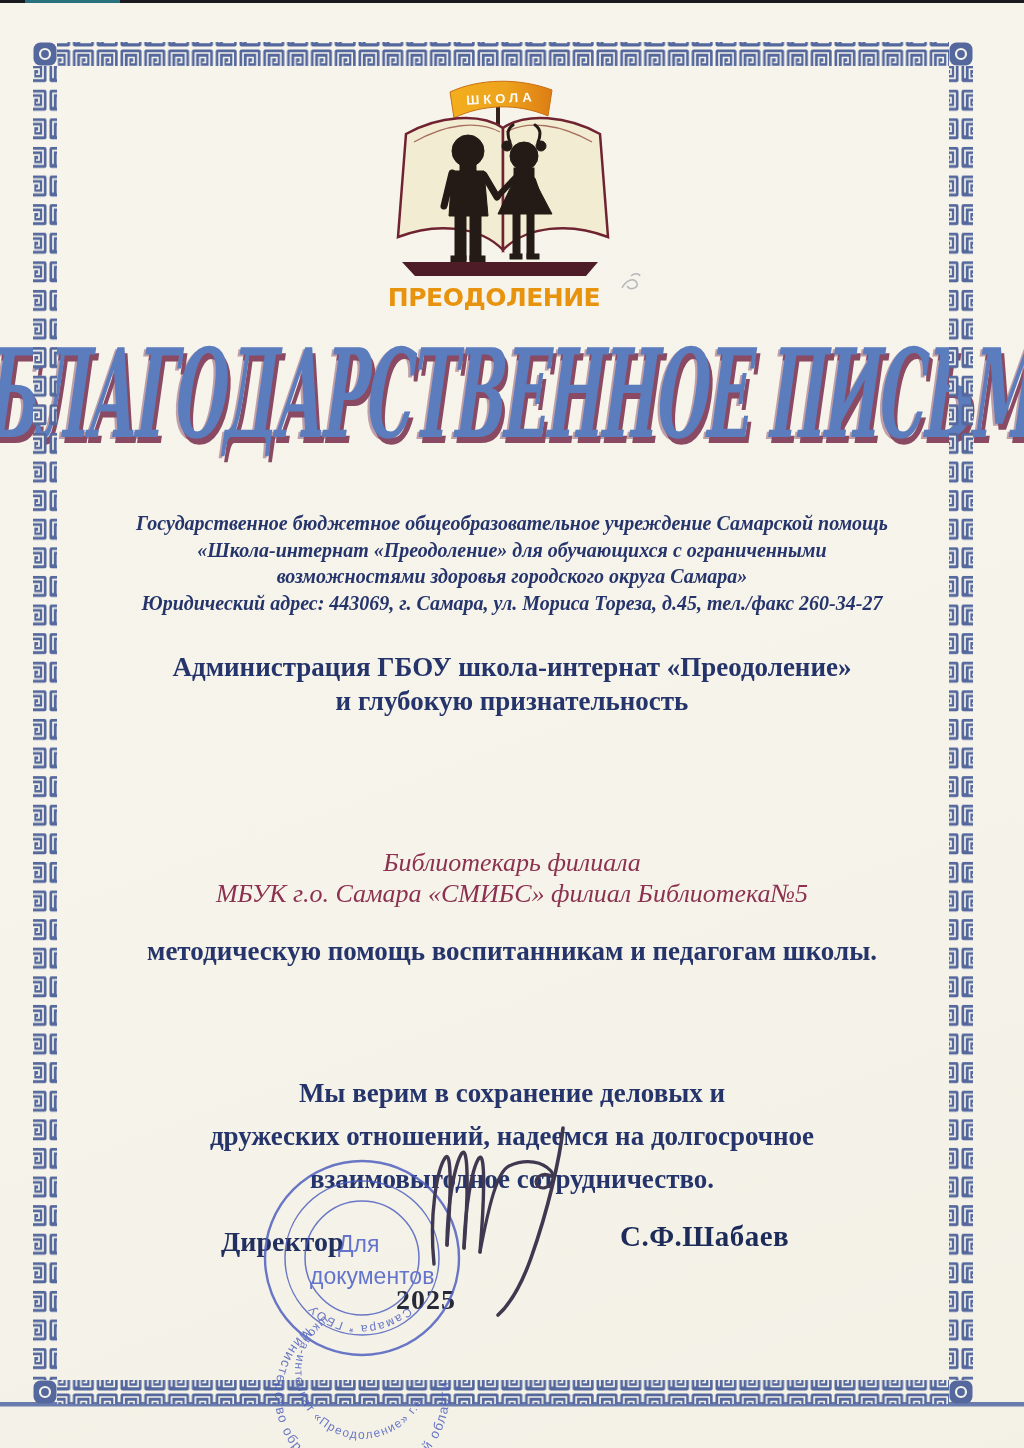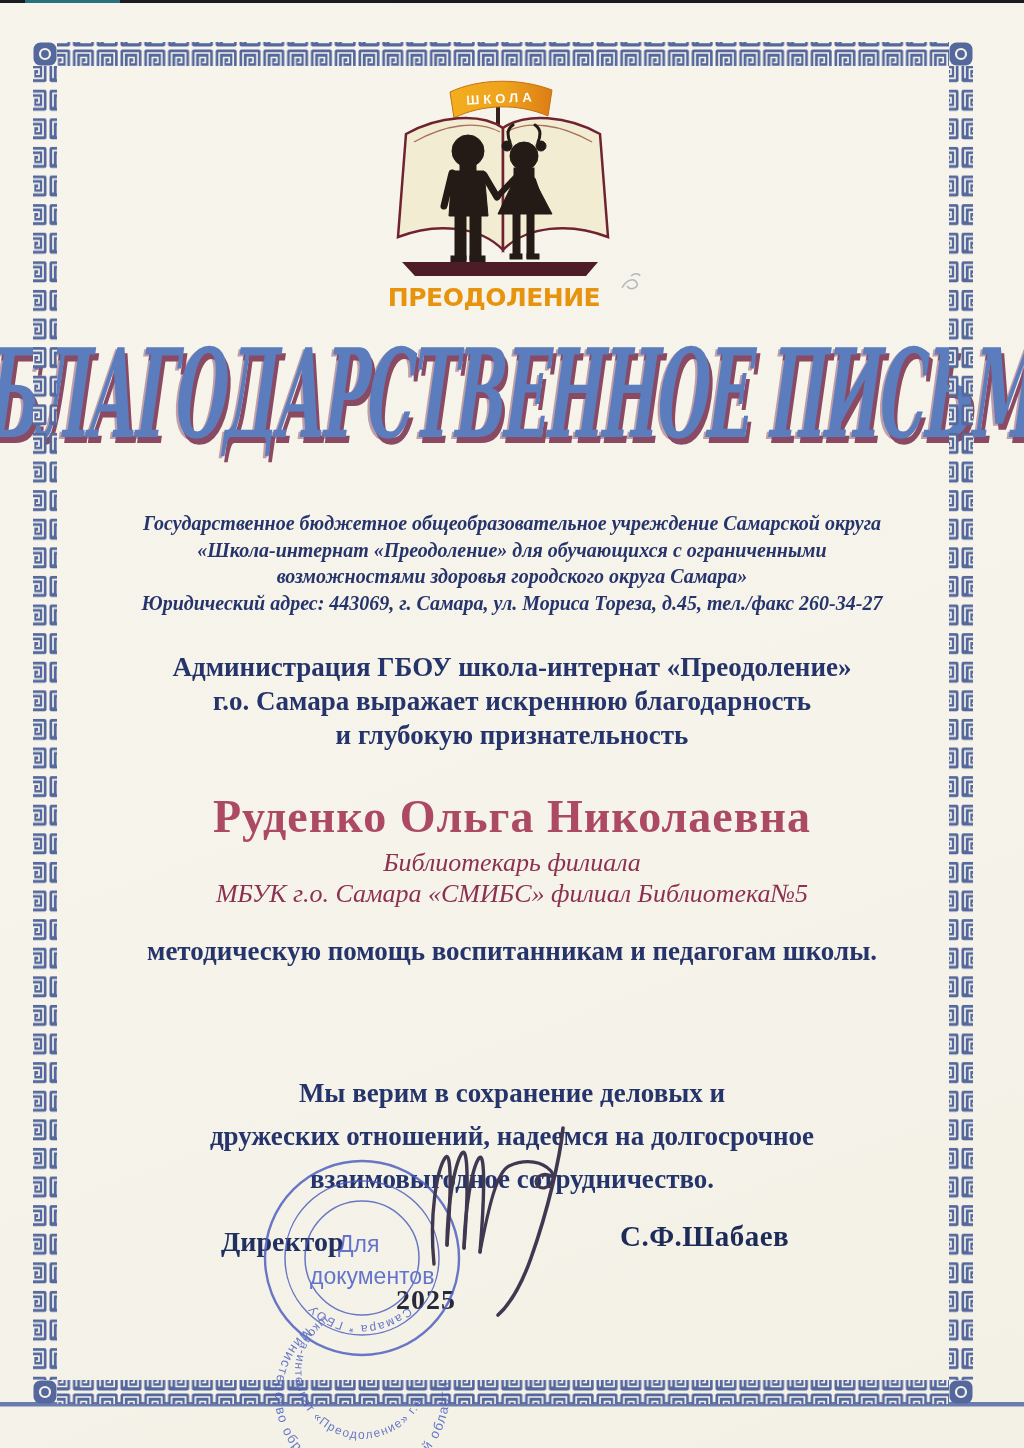--- a/index.html
+++ b/index.html
@@ -39,33 +39,31 @@
   .stamp-center{font-family:"Liberation Sans",sans-serif;fill:#4558c5;}
 </style>
 </head>
 <body>
 
 <div class="page">
 
   <div class="txt title zt">БЛАГОДАРСТВЕННОЕ ПИСЬМО</div>
 
   <div class="txt org zt">
-    <div>Государственное бюджетное общеобразовательное учреждение Самарской округа</div>
+    <div>Государственное бюджетное общеобразовательное учреждение Самарской помощь</div>
     <div>«Школа-интернат «Преодоление» для обучающихся с ограниченными</div>
     <div>возможностями здоровья городского округа Самара»</div>
     <div>Юридический адрес: 443069, г. Самара, ул. Мориса Тореза, д.45,  тел./факс 260-34-27</div>
   </div>
 
   <div class="txt intro zt">
     <div>Администрация ГБОУ школа-интернат «Преодоление»</div>
-    <div>г.о. Самара выражает искреннюю благодарность</div>
     <div>и глубокую признательность</div>
   </div>
 
-  <div class="txt name zt">Руденко Ольга Николаевна</div>
 
   <div class="txt roles zt">
     <div>Библиотекарь филиала</div>
     <div>МБУК г.о. Самара «СМИБС» филиал Библиотека№5</div>
   </div>
 
   <div class="txt reason zt">
     <div>методическую помощь воспитанникам и педагогам школы.</div>
   </div>
 

